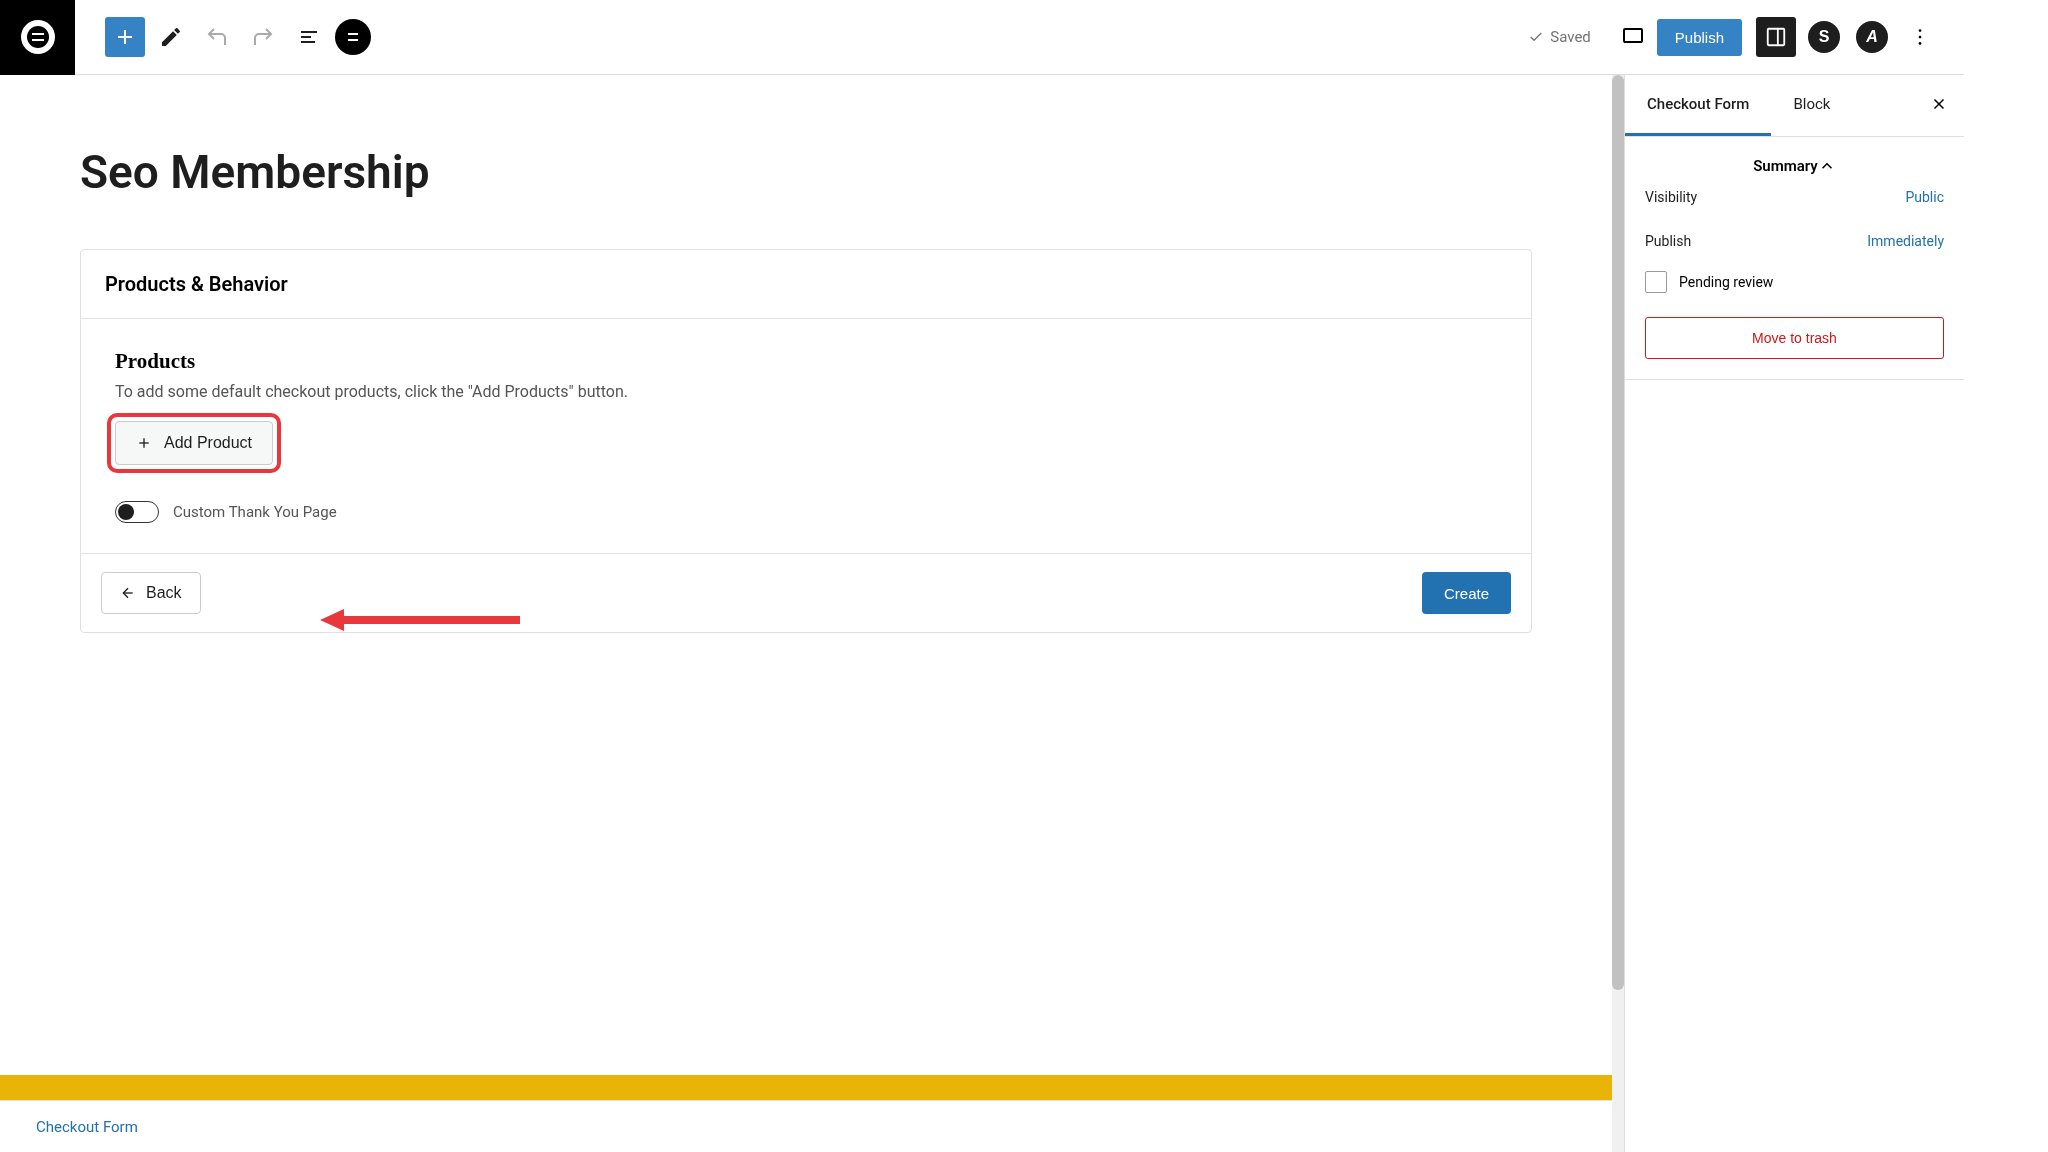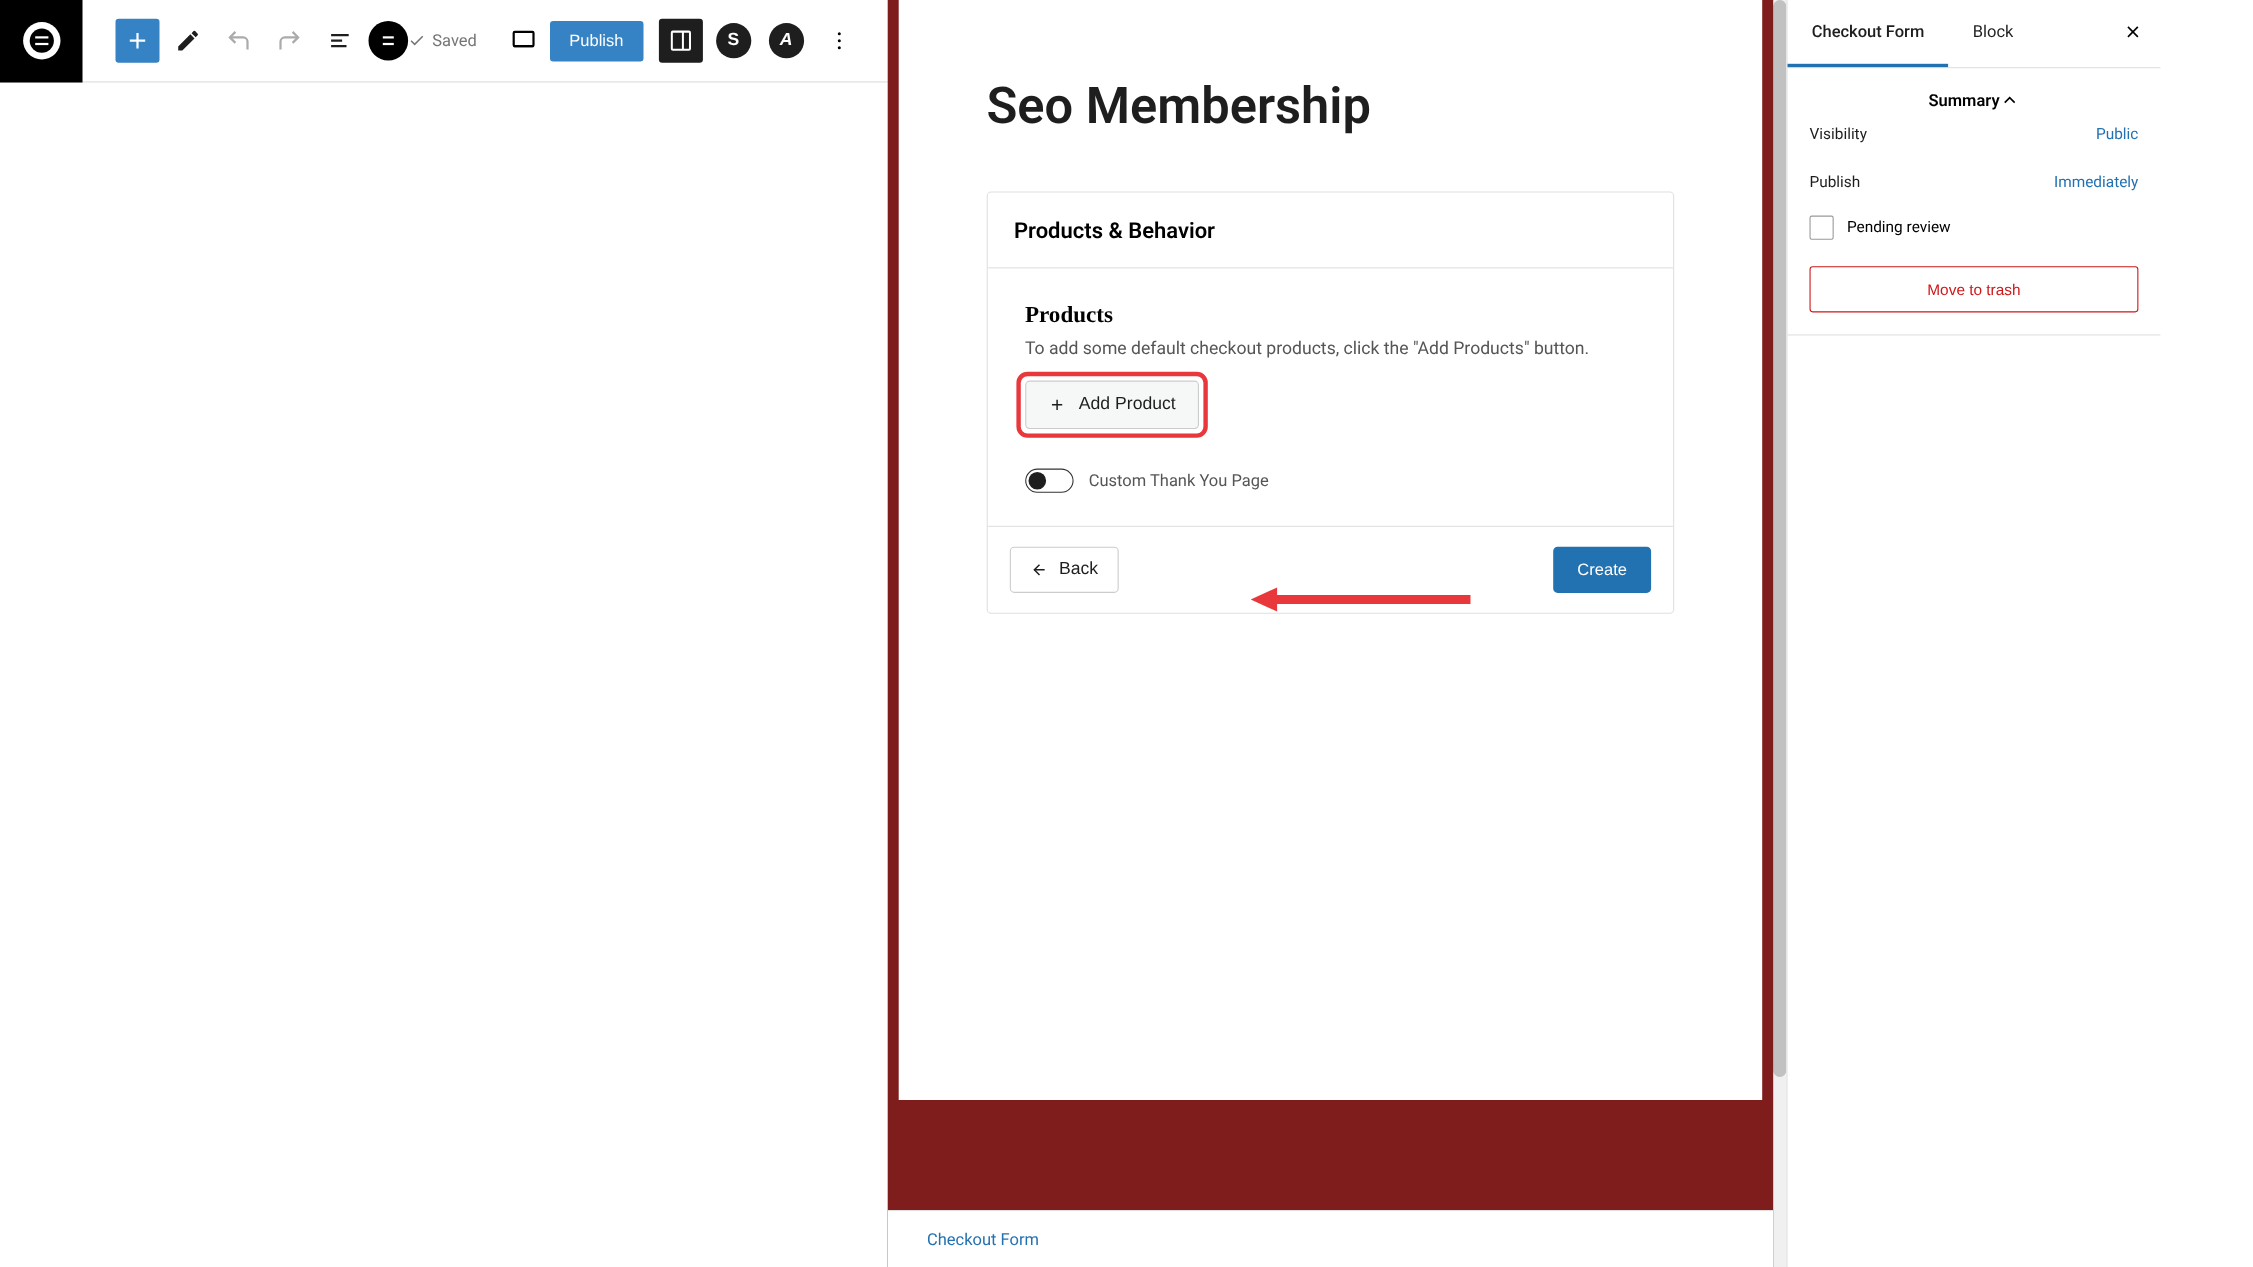--- a/index.html
+++ b/index.html
@@ -1,17 +1,17 @@
 <!DOCTYPE html>
 <html><head>
 <meta charset="utf-8">
 <style>
 * { box-sizing: border-box; margin: 0; padding: 0; }
 body { font-family: -apple-system, BlinkMacSystemFont, "Segoe UI", Roboto, sans-serif; background: #fff; overflow: hidden; }
-.app { display: flex; flex-direction: row; height: 100vh; width: 1964px; }
+.app { display: flex; flex-direction: column; height: 100vh; width: 1964px; }
 
 
 .toolbar { display: flex; align-items: center; height: 75px; border-bottom: 1px solid #ddd; padding: 0 20px 0 0; }
 .logo-box { background: #000; width: 75px; height: 75px; display: flex; align-items: center; justify-content: center; }
 .logo-circle { width: 34px; height: 34px; border-radius: 50%; background: #fff; display: flex; align-items: center; justify-content: center; }
 .logo-inner { width: 22px; height: 22px; border-radius: 50%; background: #000; position: relative; }
 .logo-inner::before, .logo-inner::after { content: ''; position: absolute; background: #fff; height: 2px; width: 12px; left: 5px; }
 .logo-inner::before { top: 7px; }
 .logo-inner::after { bottom: 7px; }
 .tool-group { display: flex; align-items: center; gap: 6px; margin-left: 30px; }
@@ -26,21 +26,21 @@
 .mini-logo-inner::after { bottom: 6px; }
 .spacer { flex: 1; }
 .saved { display: flex; align-items: center; gap: 6px; color: #757575; font-size: 15px; margin-right: 18px; }
 .publish-btn { background: #3582c4; color: #fff; border: none; padding: 10px 18px; border-radius: 3px; font-size: 15px; cursor: pointer; margin-right: 10px; }
 .sq-btn { width: 40px; height: 40px; display: flex; align-items: center; justify-content: center; border: none; background: transparent; cursor: pointer; border-radius: 3px; margin: 0 4px; }
 .sq-btn.dark { background: #1e1e1e; color: #fff; }
 .circ-icon { width: 32px; height: 32px; border-radius: 50%; background: #1e1e1e; color: #fff; display: flex; align-items: center; justify-content: center; font-weight: bold; font-size: 16px; }
 
 
 .main { display: flex; flex: 1; position: relative; }
-.canvas-wrap { flex: 1; background: #7f1d1d; padding: 0 10px; overflow-y: auto; position: relative; }
+.canvas-wrap { flex: 1; background: #eab308; padding: 0 0; overflow-y: auto; position: relative; }
 .canvas { background: #fff; margin: 0 auto; max-width: 1650px; min-height: 1000px; padding: 70px 80px; position: relative; }
 .page-title { font-size: 46px; font-weight: 600; color: #1e1e1e; margin-bottom: 50px; }
 
 .panel { border: 1px solid #e0e0e0; border-radius: 4px; }
 .panel-header { padding: 22px 24px; border-bottom: 1px solid #e0e0e0; font-size: 20px; font-weight: 600; }
 .panel-body { padding: 30px 34px; }
 .section-title { font-size: 21px; font-weight: 600; margin-bottom: 8px; font-family: Liberation Serif, serif; }
 .section-desc { color: #555; font-size: 16px; margin-bottom: 20px; }
 
 .add-product-wrap { position: relative; display: inline-block; }

